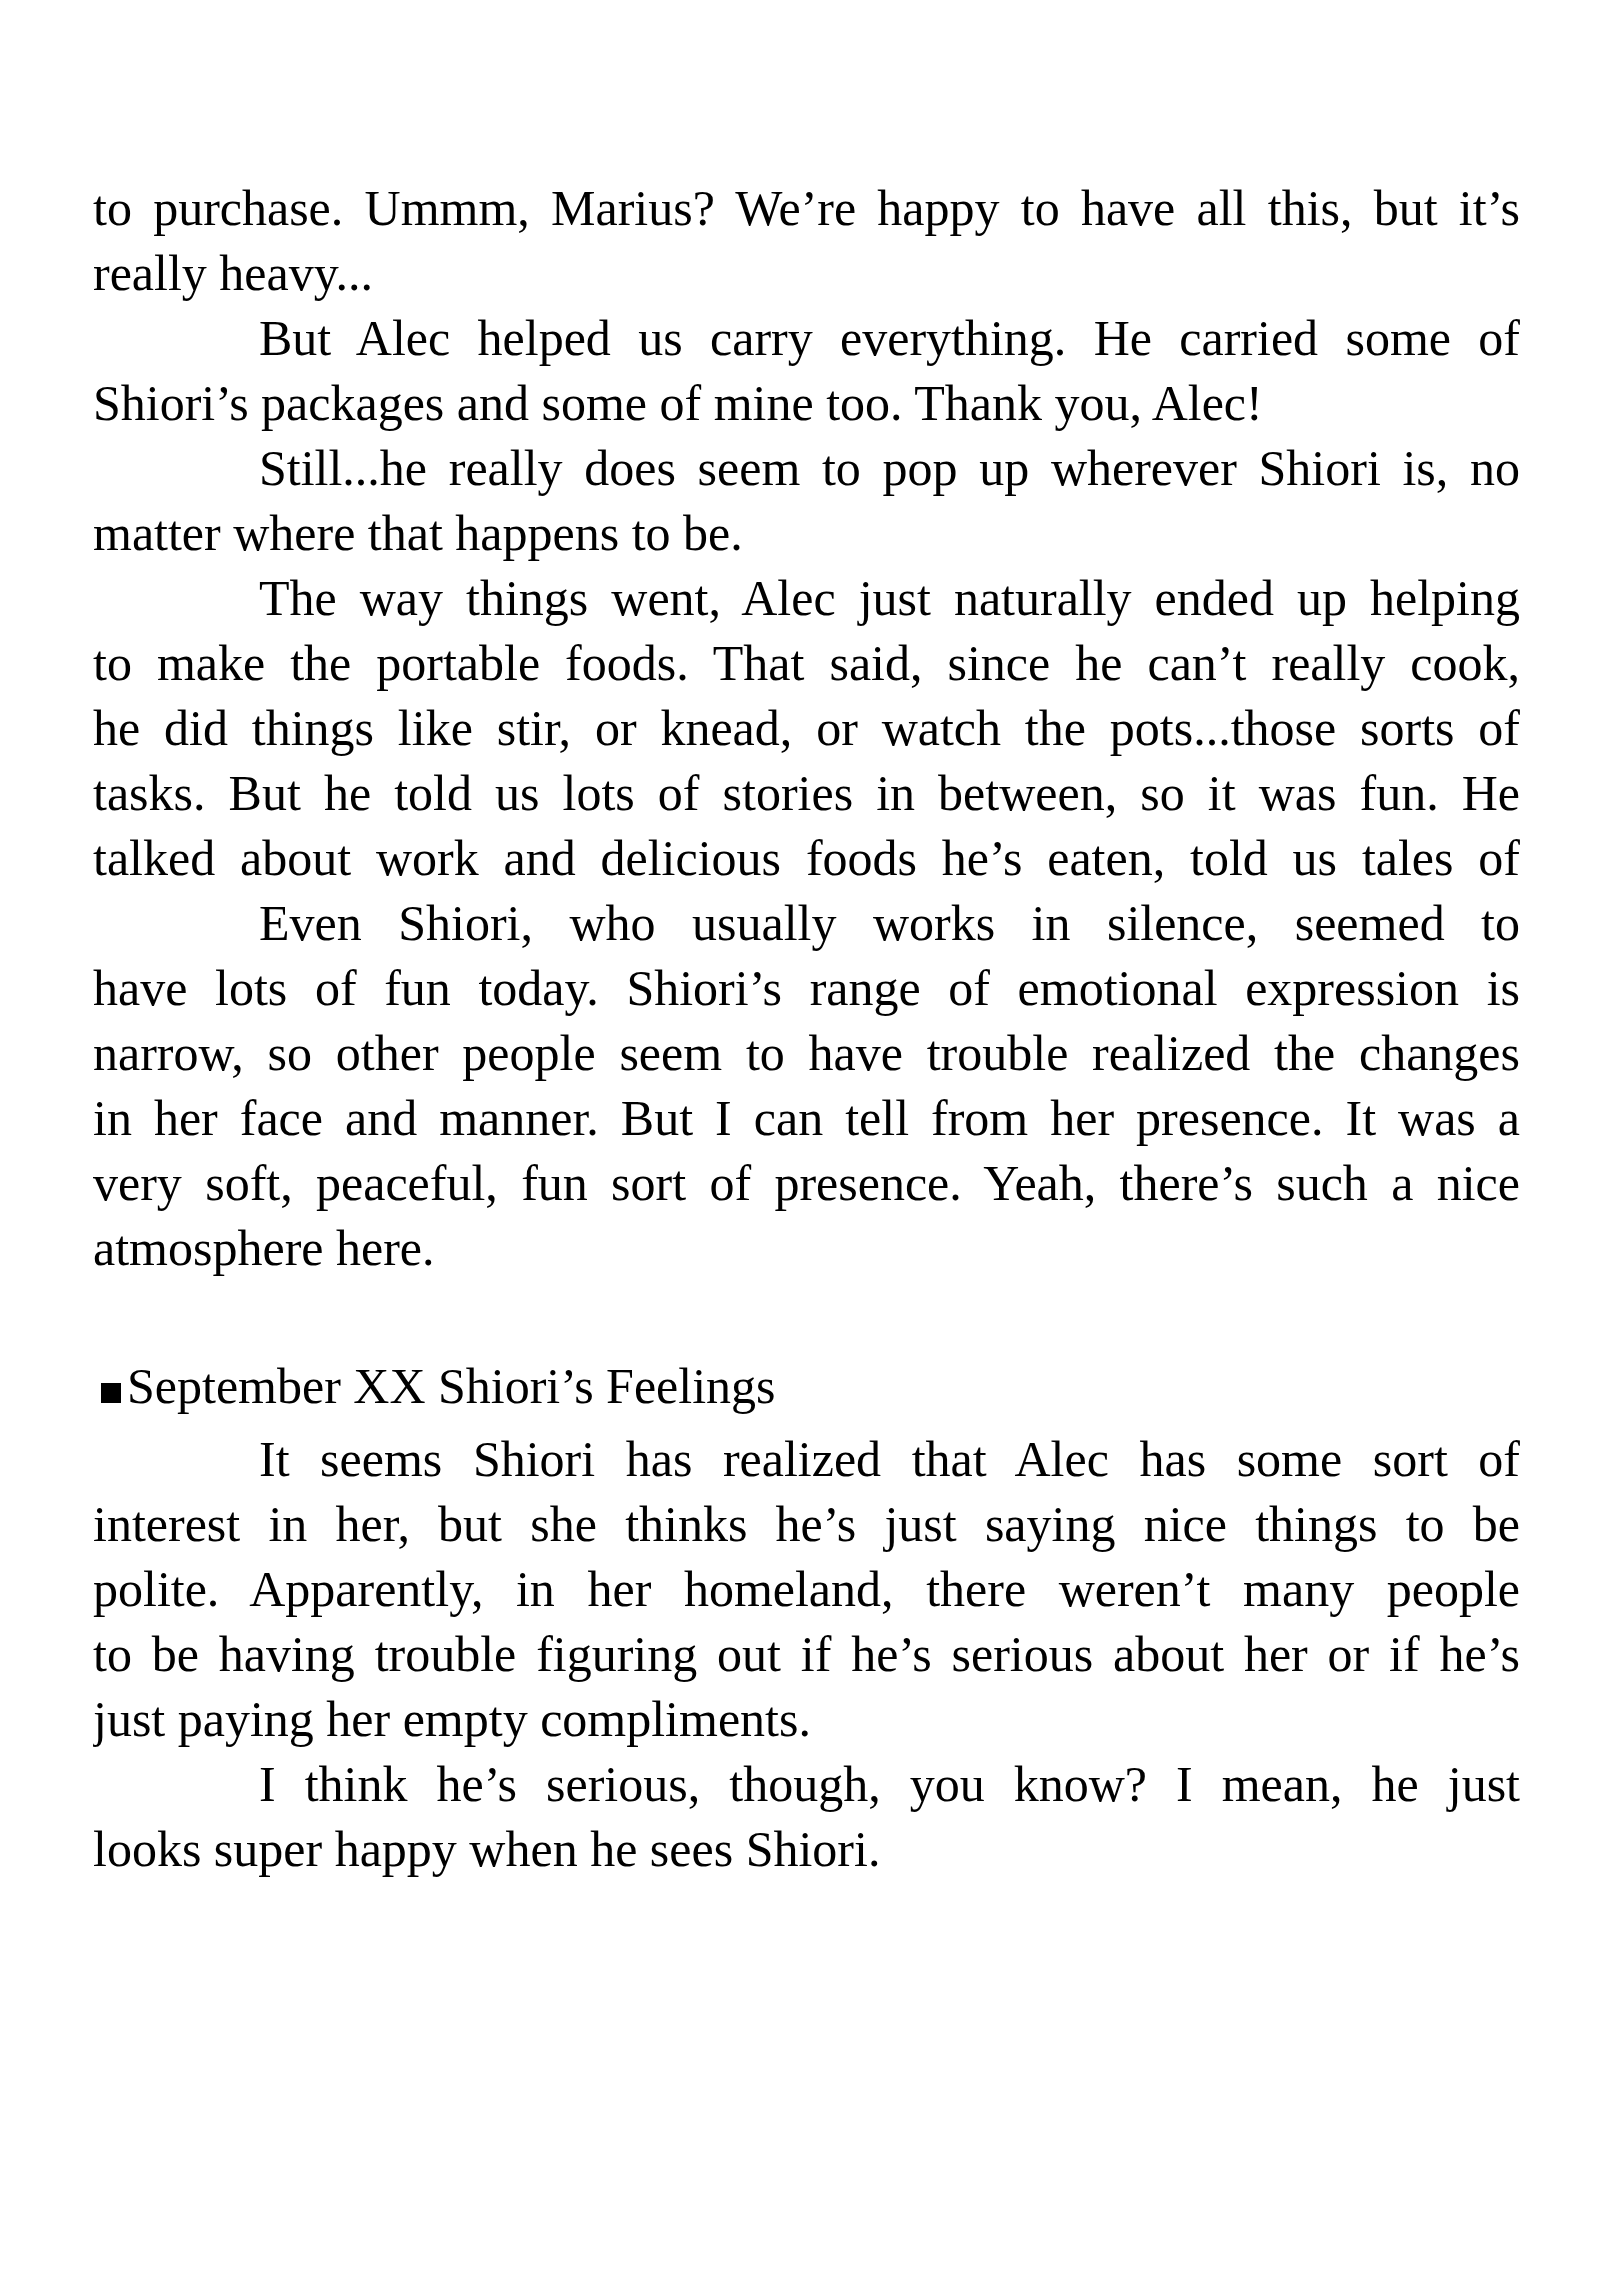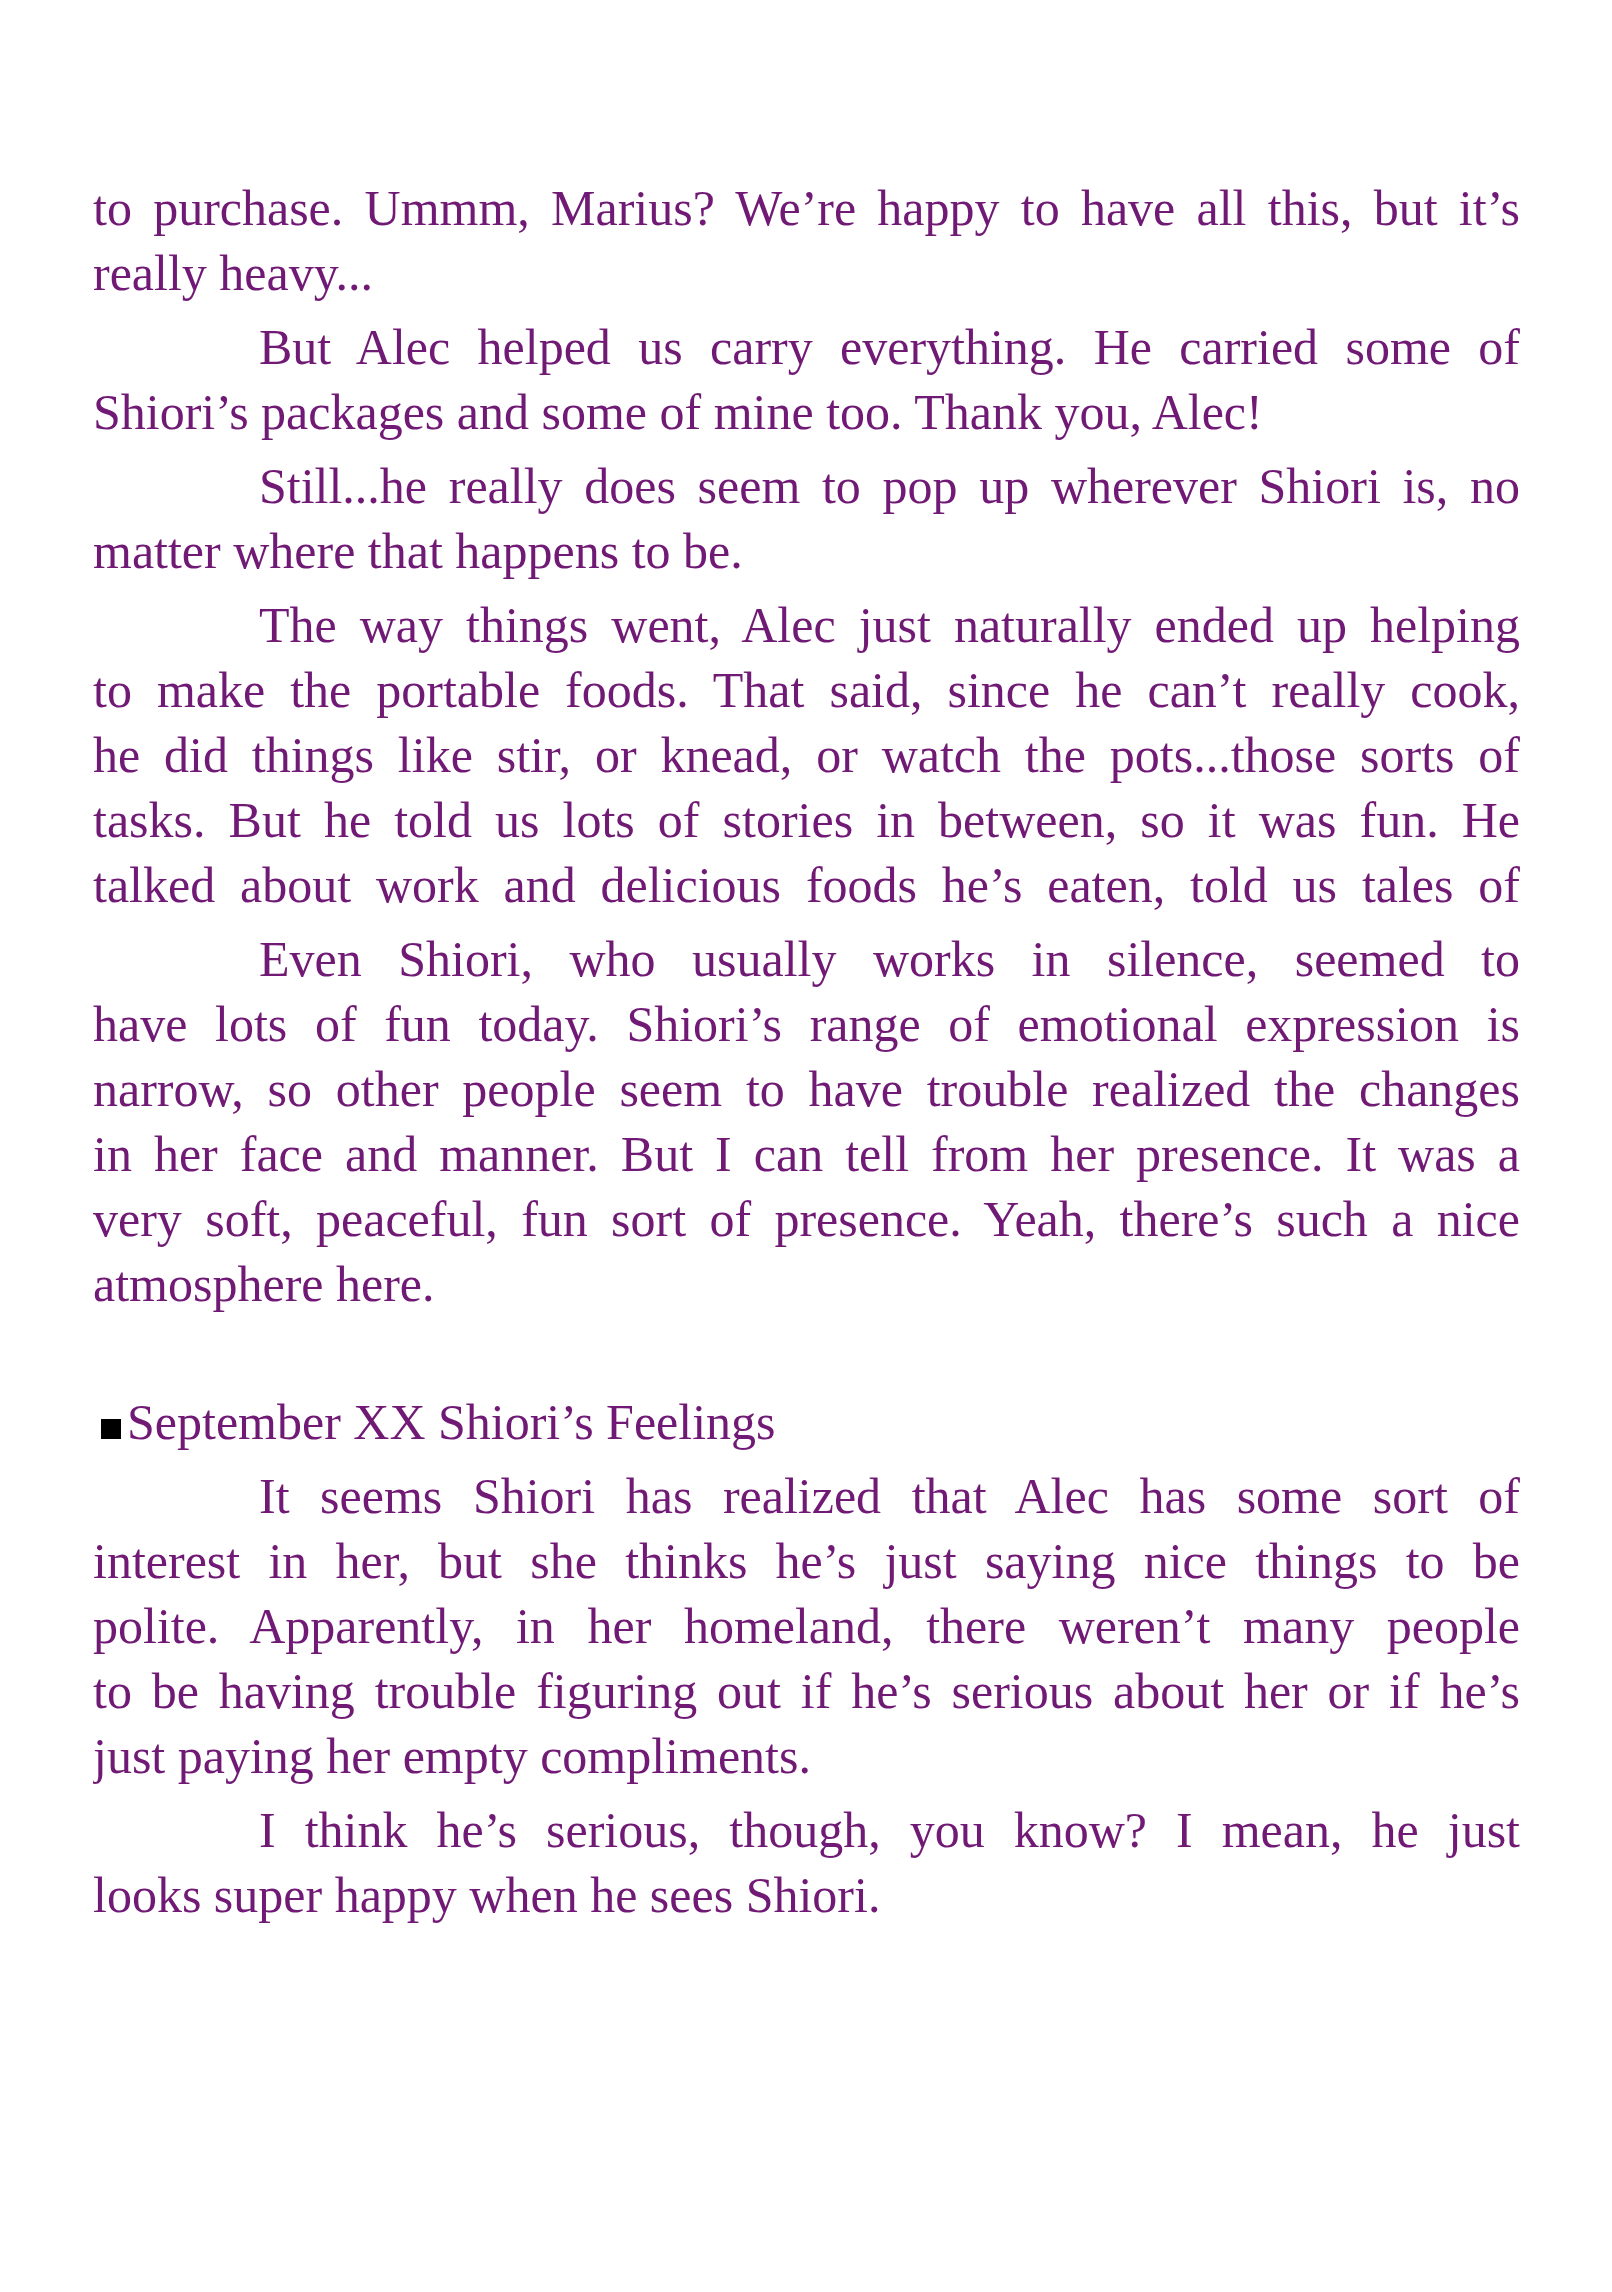--- a/index.html
+++ b/index.html
@@ -11,41 +11,40 @@
     height: 2293px;
     background: #ffffff;
     position: relative;
     overflow: hidden;
   }
   main.page-text {
     position: absolute;
     left: 93px;
     top: 176px;
     width: 1427px;
-    color: #701a75;
+    color: #000000;
     font-family: "Liberation Serif", "DejaVu Serif", serif;
     font-size: 50px;
     line-height: 65px;
   }
   .paragraph {
     margin: 0;
     padding: 0;
   }
   .line {
     text-align: justify;
     text-align-last: justify;
     height: 65px;
     overflow: hidden;
   }
   .line.last {
     text-align-last: left;
   }
   .line.indent {
     padding-left: 166px;
-    margin-top: 9px;
   }
   .spacer {
     height: 65px;
   }
   .heading {
     margin: 8px;
     height: 65px;
     font-size: inherit;
     font-weight: normal;
     text-align: left;

